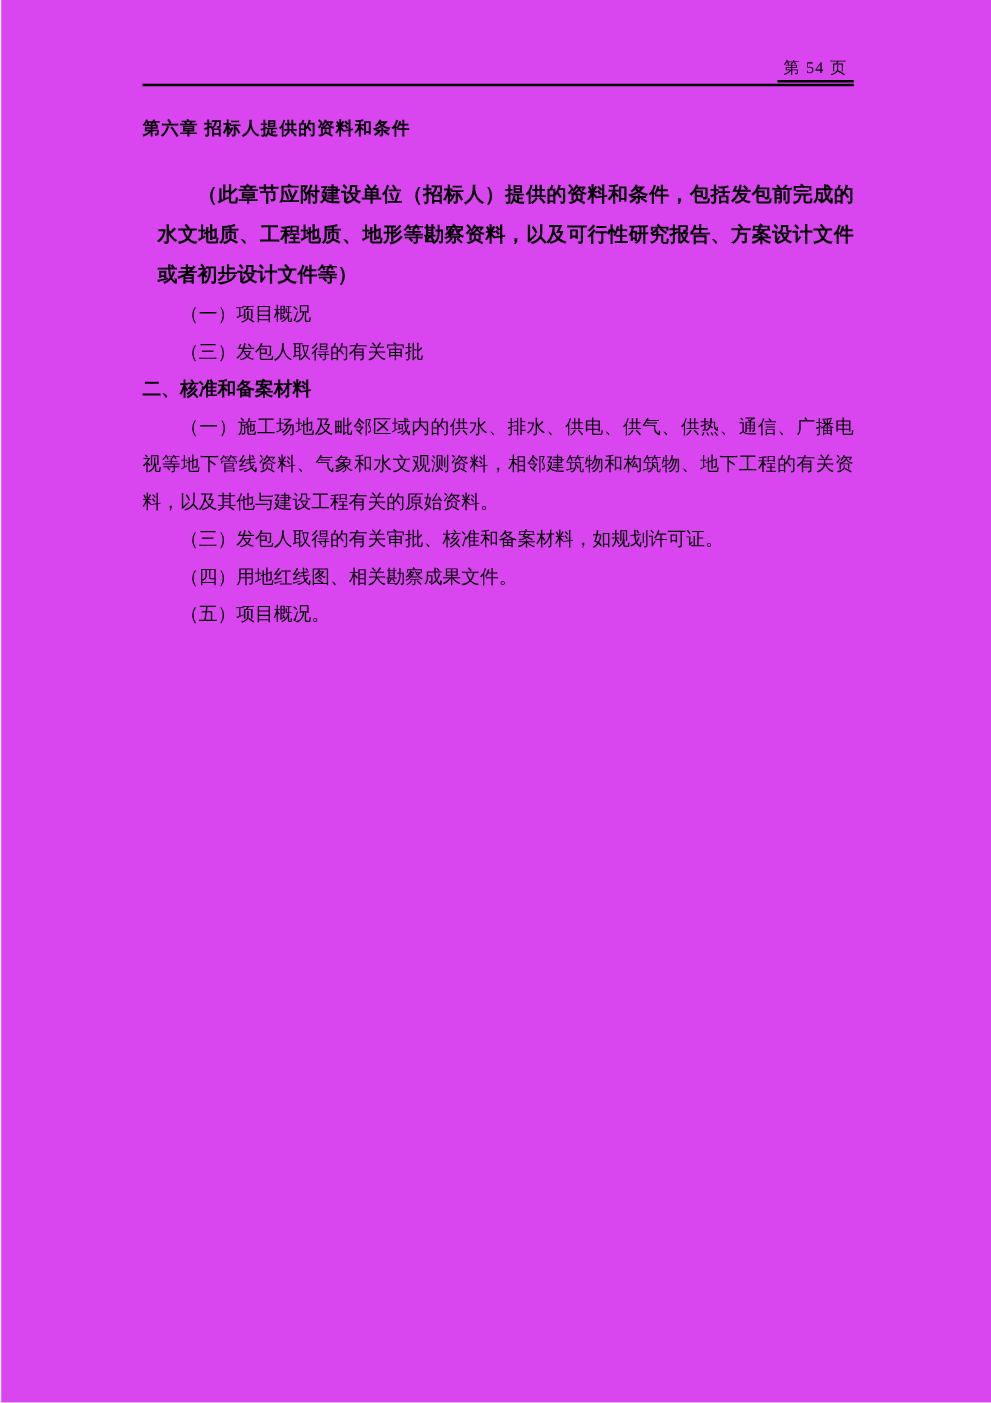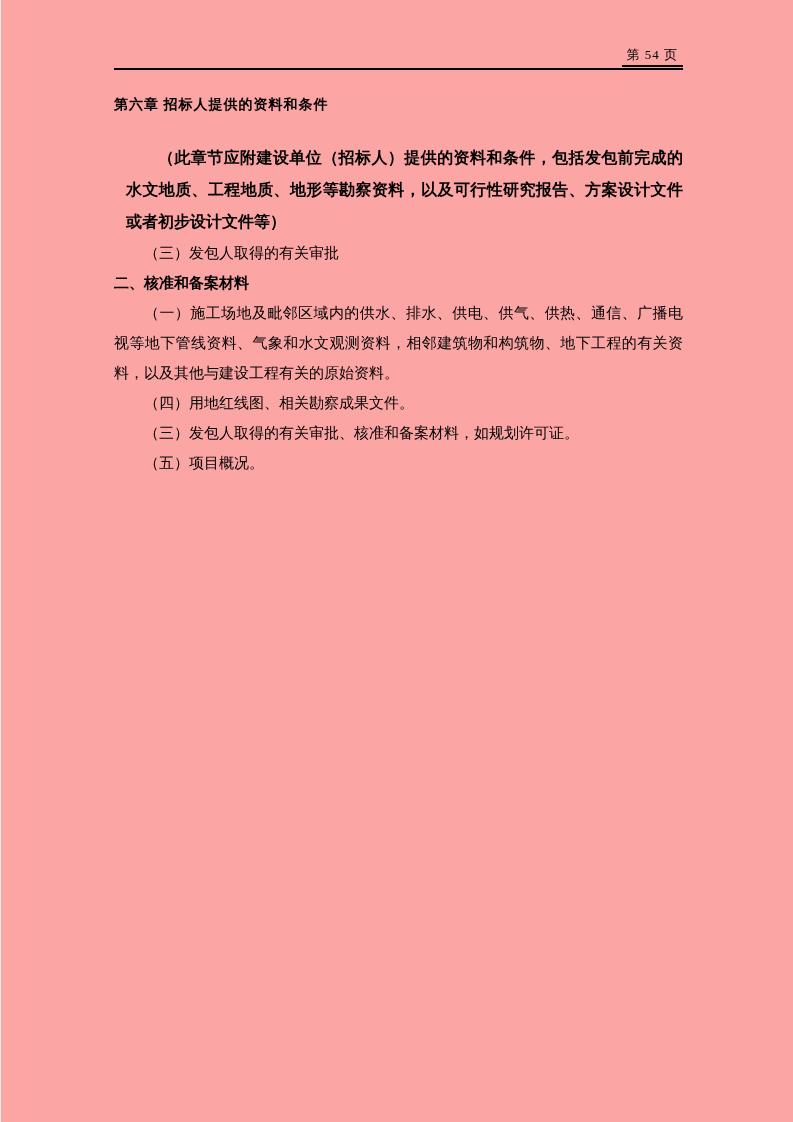--- a/index.html
+++ b/index.html
@@ -1,21 +1,21 @@
 <!DOCTYPE html>
 <html><head>
 <meta charset="utf-8">
 <style>
   * { box-sizing: border-box; }
   html, body { margin: 0; padding: 0; background: #ffffff; }
   .page {
     position: relative;
     width: 793px;
     height: 1122px;
-    background: #fca5a5;
+    background: #d946ef;
     color: #000000;
     font-family: "Liberation Serif", "DejaVu Serif", serif;
     overflow: hidden;
     border-left: 1px solid #ececec;
   }
   .header {
     margin: 0 110px 0 113px;
     padding-top: 45px;
     text-align: right;
   }
@@ -77,23 +77,24 @@
 
   <div class="rule"></div>
 
   <div class="content">
 
     <h1 class="title">第六章 招标人提供的资料和条件</h1>
 
     <p class="intro">（此章节应附建设单位（招标人）提供的资料和条件，包括发包前完成的水文地质、工程地质、地形等勘察资料，以及可行性研究报告、方案设计文件或者初步设计文件等）</p>
 
 
+    <p class="item">（一）项目概况</p>
     <p class="item">（三）发包人取得的有关审批</p>
 
     <h2 class="sec-heading">二、核准和备案材料</h2>
 
     <p class="item">（一）施工场地及毗邻区域内的供水、排水、供电、供气、供热、通信、广播电视等地下管线资料、气象和水文观测资料，相邻建筑物和构筑物、地下工程的有关资料，以及其他与建设工程有关的原始资料。</p>
+    <p class="item">（三）发包人取得的有关审批、核准和备案材料，如规划许可证。</p>
     <p class="item">（四）用地红线图、相关勘察成果文件。</p>
-    <p class="item">（三）发包人取得的有关审批、核准和备案材料，如规划许可证。</p>
     <p class="item">（五）项目概况。</p>
 
   </div>
 </div>
 
 </body></html>

